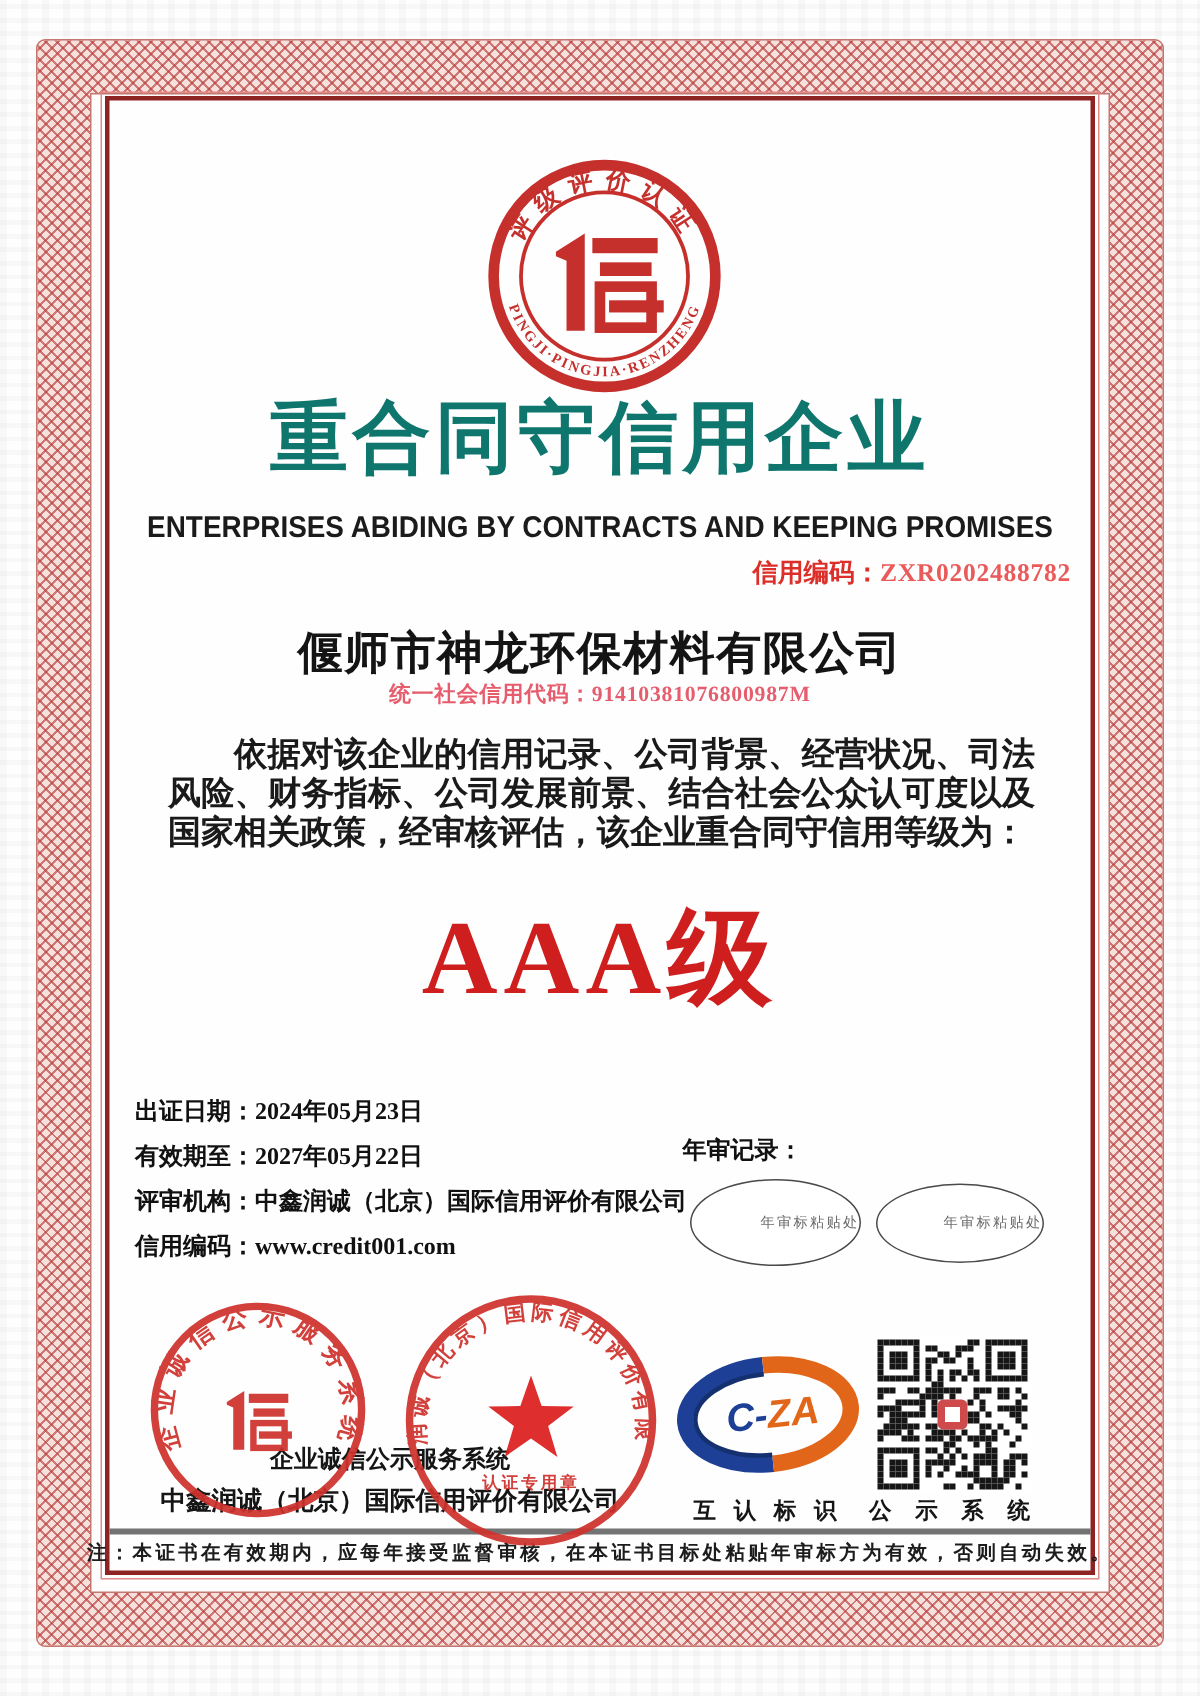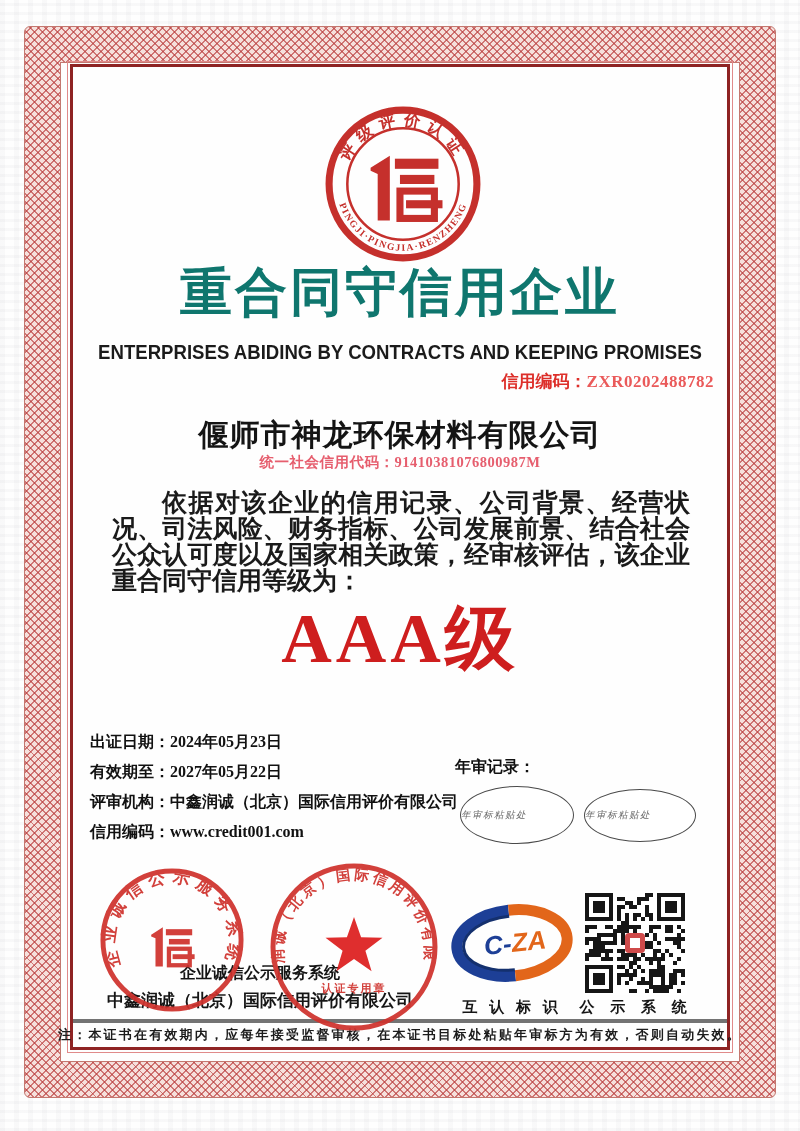--- a/index.html
+++ b/index.html
@@ -33,30 +33,30 @@
   .center-row { left:0; right:0; text-align:center; }
 
   .title { top:266px; font-size:52px; font-weight:900; color:#0f766e; letter-spacing:3px; line-height:1.05; }
   .subtitle { top:341px; font-size:20px; font-weight:700; color:#1b1b1b;
     font-family:"Liberation Sans","DejaVu Sans",sans-serif; transform:scaleX(.93); white-space:nowrap; }
   .credit-code { top:370px; right:86px; font-size:17px; font-weight:700; }
   .credit-code .lbl { color:#dd2f2a; }
   .credit-code .val { color:#ea5a5a; letter-spacing:.5px; }
   .company { top:415px; font-size:30px; font-weight:900; color:#141414; letter-spacing:1px; }
   .uscc { top:453px; font-size:14.5px; font-weight:700; color:#e65e6e; letter-spacing:.5px; }
-  .body-text { top:490px; left:112px; width:578px; font-size:25px; line-height:26px;
+  .body-text { top:490px; left:112px; width:578px; font-size:22px; line-height:26px;
     font-weight:700; color:#1a1a1a; text-align:justify; text-indent:2em; }
   .grade { top:592px; font-size:70px; font-weight:900; color:#ce1e1e; letter-spacing:4px;
     font-family:"Liberation Serif","DejaVu Serif",serif; }
 
   .details { left:90px; top:731px; }
   .details .row { font-size:16px; font-weight:800; color:#111; height:30px; line-height:22px; }
   .annual-label { left:455px; top:757px; font-size:16px; font-weight:800; color:#111; }
   .oval { border:1.5px solid #4a4a4a; border-radius:50%; display:flex; align-items:center;
-    justify-content:flex-start; background:rgba(255,255,255,.6);font-style:italic; }
+    justify-content:flex-end; background:rgba(255,255,255,.6); }
   .oval span { font-size:9.5px; color:#6b6b6b; letter-spacing:1.5px; }
   .oval1 { left:460px; top:786px; width:114px; height:58px; }
   .oval2 { left:584px; top:789px; width:112px; height:53px; }
 
   .seal-top  { left:322px; top:103px;  width:162px; height:162px; }
   .seal-left { left:98px;  top:866px;  width:148px; height:148px; opacity:.93; z-index:6; }
   .seal-right{ left:268px; top:861px;  width:172px; height:172px; opacity:.93; z-index:6; }
   .org1 { left:90px;  top:963px; width:340px; text-align:center; font-size:16px; font-weight:800; color:#151515; z-index:5; }
   .org2 { left:60px;  top:989px; width:400px; text-align:center; font-size:17px; font-weight:800; color:#151515; z-index:5; }
 

